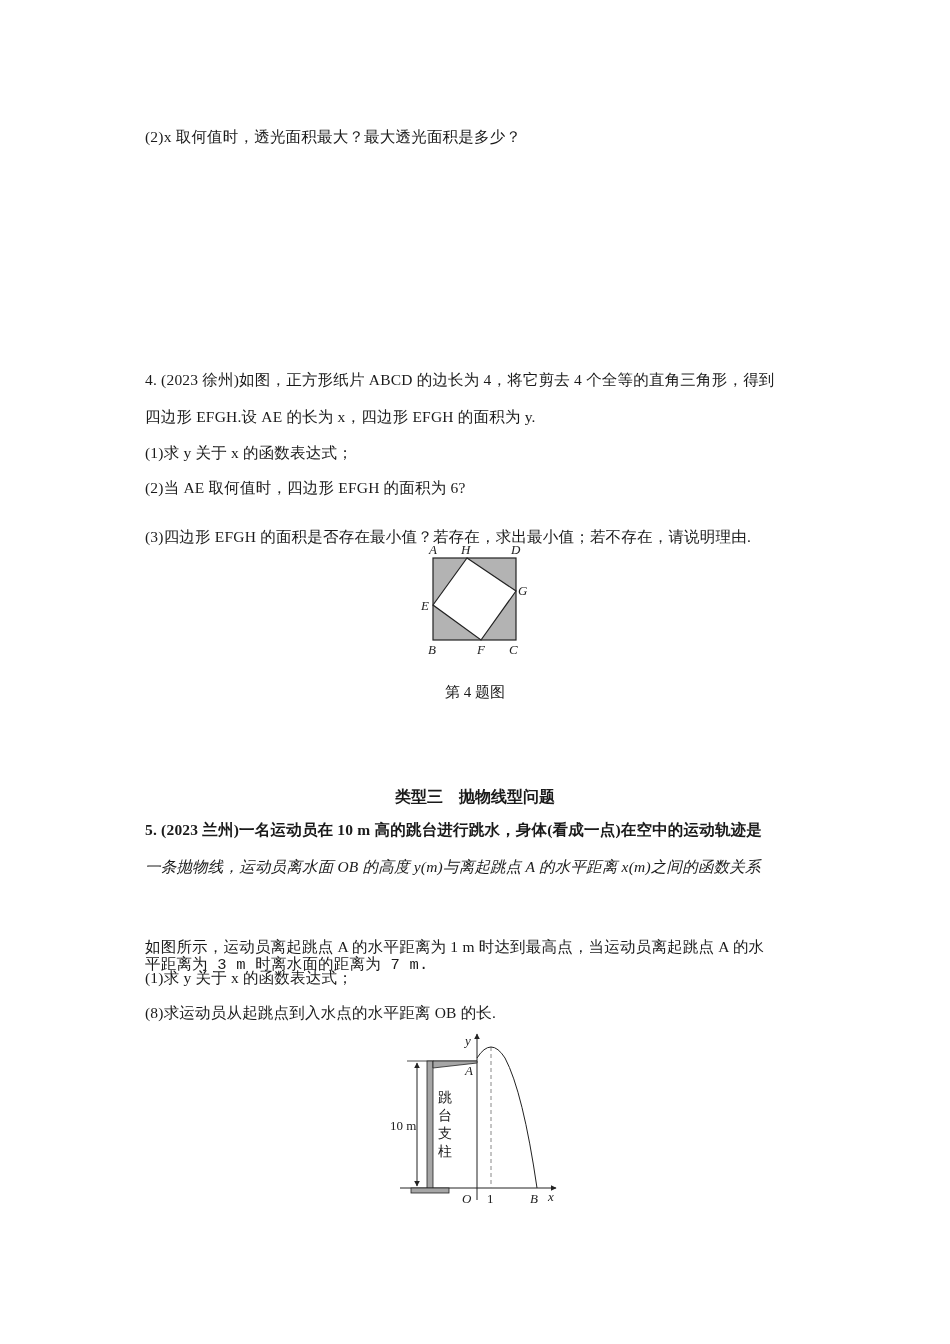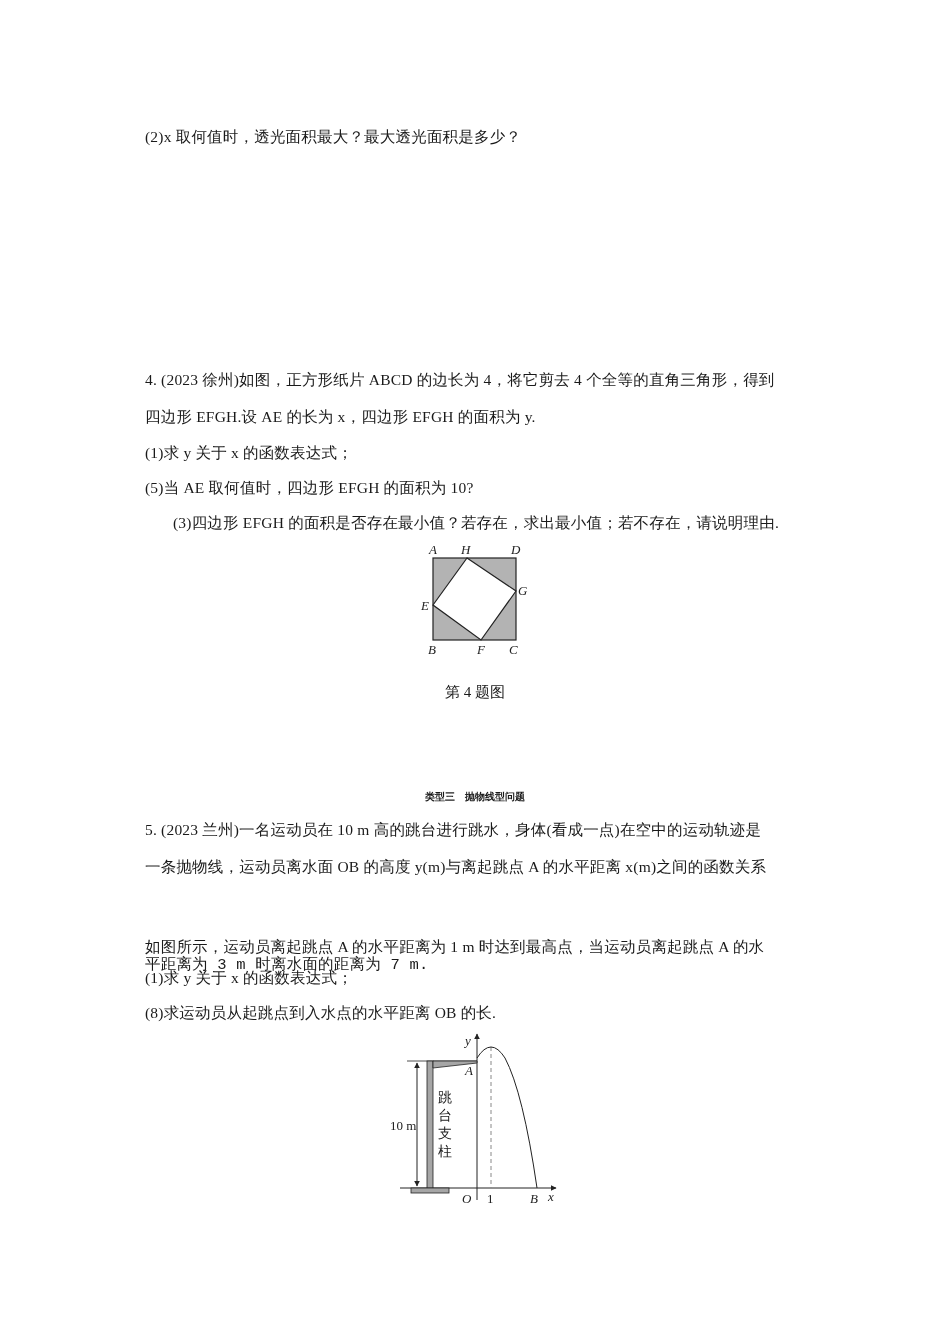--- a/index.html
+++ b/index.html
@@ -1,56 +1,56 @@
 <!DOCTYPE html>
 <html><head>
 <meta charset="utf-8">
 <style>
   html, body { margin: 0; padding: 0; background: #ffffff; }
   body { width: 950px; height: 1344px; position: relative; overflow: hidden;
          font-family: "Liberation Serif", "DejaVu Serif", serif; color: #1a1a1a; }
   .line { position: absolute; left: 145px; font-size: 15.5px; line-height: 20px; white-space: nowrap; letter-spacing: 0.2px; }
   .center { position: absolute; left: 0; width: 950px; text-align: center; font-size: 15.5px; line-height: 20px; }
-  .heading { font-family: Liberation Serif, serif; font-weight: bold; font-size: 10px; }
+  .heading { font-family: Liberation Serif, serif; font-weight: bold; font-size: 16px; }
   .caption { font-size: 15px; }
   svg text { font-family: "Liberation Serif", "DejaVu Serif", serif; }
   .fig { position: absolute; }
 </style>
 </head>
 <body>
 
 <div class="line" style="top:127px;">(2)x 取何值时，透光面积最大？最大透光面积是多少？</div>
 
 <div class="line" style="top:370px;">4. (2023 徐州)如图，正方形纸片 ABCD 的边长为 4，将它剪去 4 个全等的直角三角形，得到</div>
 <div class="line" style="top:407px;font-family:Liberation Serif, serif;">四边形 EFGH.设  AE 的长为 x，四边形  EFGH 的面积为 y.</div>
 <div class="line" style="top:443px;">(1)求  y 关于 x 的函数表达式；</div>
-<div class="line" style="top:478px;">(5)当 AE 取何值时，四边形  EFGH 的面积为 10?</div>
-<div class="line" style="top:513px;margin-left:28px;">(3)四边形  EFGH 的面积是否存在最小值？若存在，求出最小值；若不存在，请说明理由.</div>
+<div class="line" style="top:478px;">(2)当 AE 取何值时，四边形  EFGH 的面积为 6?</div>
+<div class="line" style="top:527px;">(3)四边形  EFGH 的面积是否存在最小值？若存在，求出最小值；若不存在，请说明理由.</div>
 
 <svg class="fig" style="left:410px; top:538px;" width="130" height="125" viewBox="410 538 130 125">
   <rect x="433" y="558" width="83" height="82" fill="#b3b3b3" stroke="#222" stroke-width="1.2"></rect>
   <polygon points="467,558 516,591 481,640 433,605" fill="#ffffff" stroke="#222" stroke-width="1.2"></polygon>
   <g font-style="italic" font-size="13" fill="#222">
     <text x="429" y="554">A</text>
     <text x="461" y="554">H</text>
     <text x="511" y="554">D</text>
     <text x="518" y="595">G</text>
     <text x="421" y="610">E</text>
     <text x="428" y="654">B</text>
     <text x="477" y="654">F</text>
     <text x="509" y="654">C</text>
   </g>
 </svg>
 
 <div class="center caption" style="top:682px;">第 4 题图</div>
 
 <div class="center heading" style="top:787px;">类型三　抛物线型问题</div>
 
-<div class="line" style="top:820px;">5. (2023 兰州)一名运动员在 10 m 高的跳台进行跳水，身体(看成一点)在空中的运动轨迹是</div>
-<div class="line" style="top:857px;">一条抛物线，运动员离水面 OB 的高度 y(m)与离起跳点 A 的水平距离 x(m)之间的函数关系</div>
+<div class="line" style="top:820px;font-weight:bold;">5. (2023 兰州)一名运动员在 10 m 高的跳台进行跳水，身体(看成一点)在空中的运动轨迹是</div>
+<div class="line" style="top:857px;font-style:italic;">一条抛物线，运动员离水面 OB 的高度 y(m)与离起跳点 A 的水平距离 x(m)之间的函数关系</div>
 <div class="line" style="top:897px;margin-top:40px;">如图所示，运动员离起跳点 A 的水平距离为 1 m 时达到最高点，当运动员离起跳点 A 的水</div>
 <div class="line" style="top:955px;font-family:Liberation Mono, monospace;">平距离为 3 m 时离水面的距离为 7 m.</div>
 <div class="line" style="top:968px;">(1)求 y 关于 x 的函数表达式；</div>
 <div class="line" style="top:1003px;">(8)求运动员从起跳点到入水点的水平距离 OB 的长.</div>
 
 <svg class="fig" style="left:380px; top:1025px;" width="190" height="185" viewBox="380 1025 190 185">
   <defs>
     <marker id="arrowEnd" viewBox="0 0 10 10" refX="9" refY="5" markerWidth="6" markerHeight="6" orient="auto-start-reverse">
       <path d="M0,0 L10,5 L0,10 z" fill="#222"></path>
     </marker>

